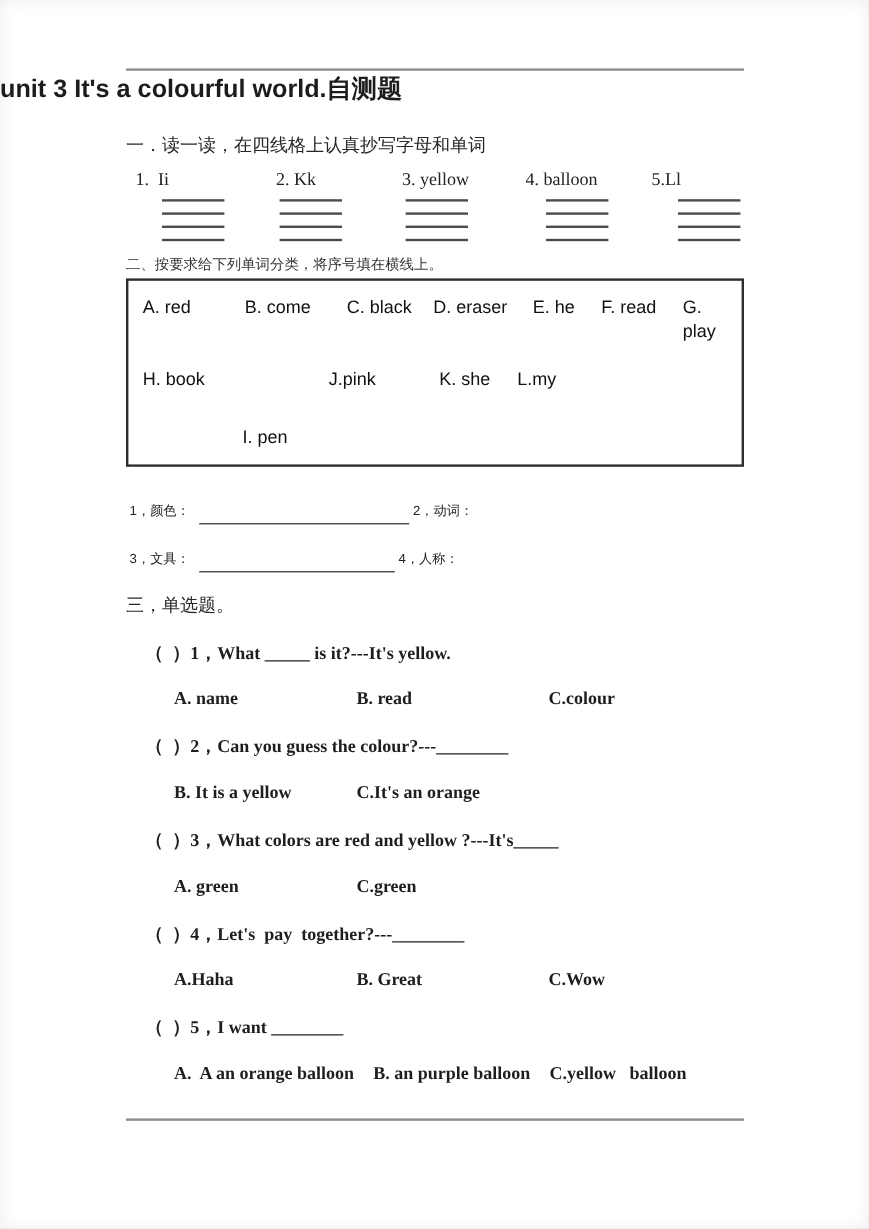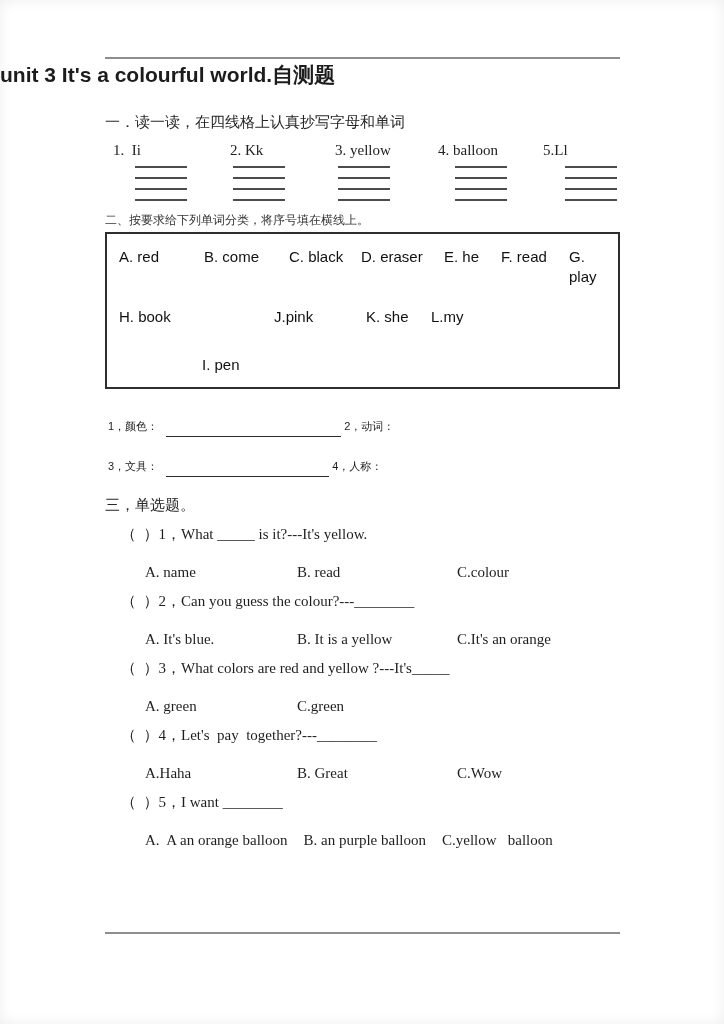--- a/index.html
+++ b/index.html
@@ -84,21 +84,21 @@
   .blank-row1 { margin-top:26px; }
   .blank-row2 { margin-top:18px; }
   .blank-row1 .blank-line:nth-of-type(1){ width:150px; margin-left:10px; }
   .blank-row1 .cat-label:nth-of-type(2){ margin-left:85px; }
   .blank-row1 .blank-line:nth-of-type(2){ width:175px; margin-left:8px; }
   .blank-row2 .blank-line:nth-of-type(1){ width:178px; margin-left:8px; }
   .blank-row2 .cat-label:nth-of-type(2){ margin-left:90px; }
   .blank-row2 .blank-line:nth-of-type(2){ width:163px; margin-left:8px; }
 
   
-  .q-block { margin-top:9px; }
+  .q-block { margin-top:20px;font-weight:bold; }
   .q-stem {
     margin-left:16px;
     font-family:"Liberation Serif", serif;
     font-size:15px; line-height:20px; color:#1e1e1e;
   }
   .q-options {
     display:flex;
     margin:18px 0 0 40px;
     font-family:"Liberation Serif", serif;
     font-size:15px; line-height:20px; color:#1e1e1e;
@@ -219,21 +219,20 @@
       <div class="q-options cols">
         <span class="pre">A. name</span>
         <span class="pre">B. read</span>
         <span class="pre">C.colour</span>
       </div>
     </div>
 
     <div class="q-block">
       <div class="q-stem pre">（  ）2，Can you guess the colour?---________</div>
       <div class="q-options cols">
-        <span class="pre">A. It's blue.</span>
         <span class="pre">B. It is a yellow</span>
         <span class="pre">C.It's an orange</span>
       </div>
     </div>
 
     <div class="q-block">
       <div class="q-stem pre">（  ）3，What colors are red and yellow ?---It's_____</div>
       <div class="q-options cols">
         <span class="pre">A. green</span>
         <span class="pre">C.green</span>

